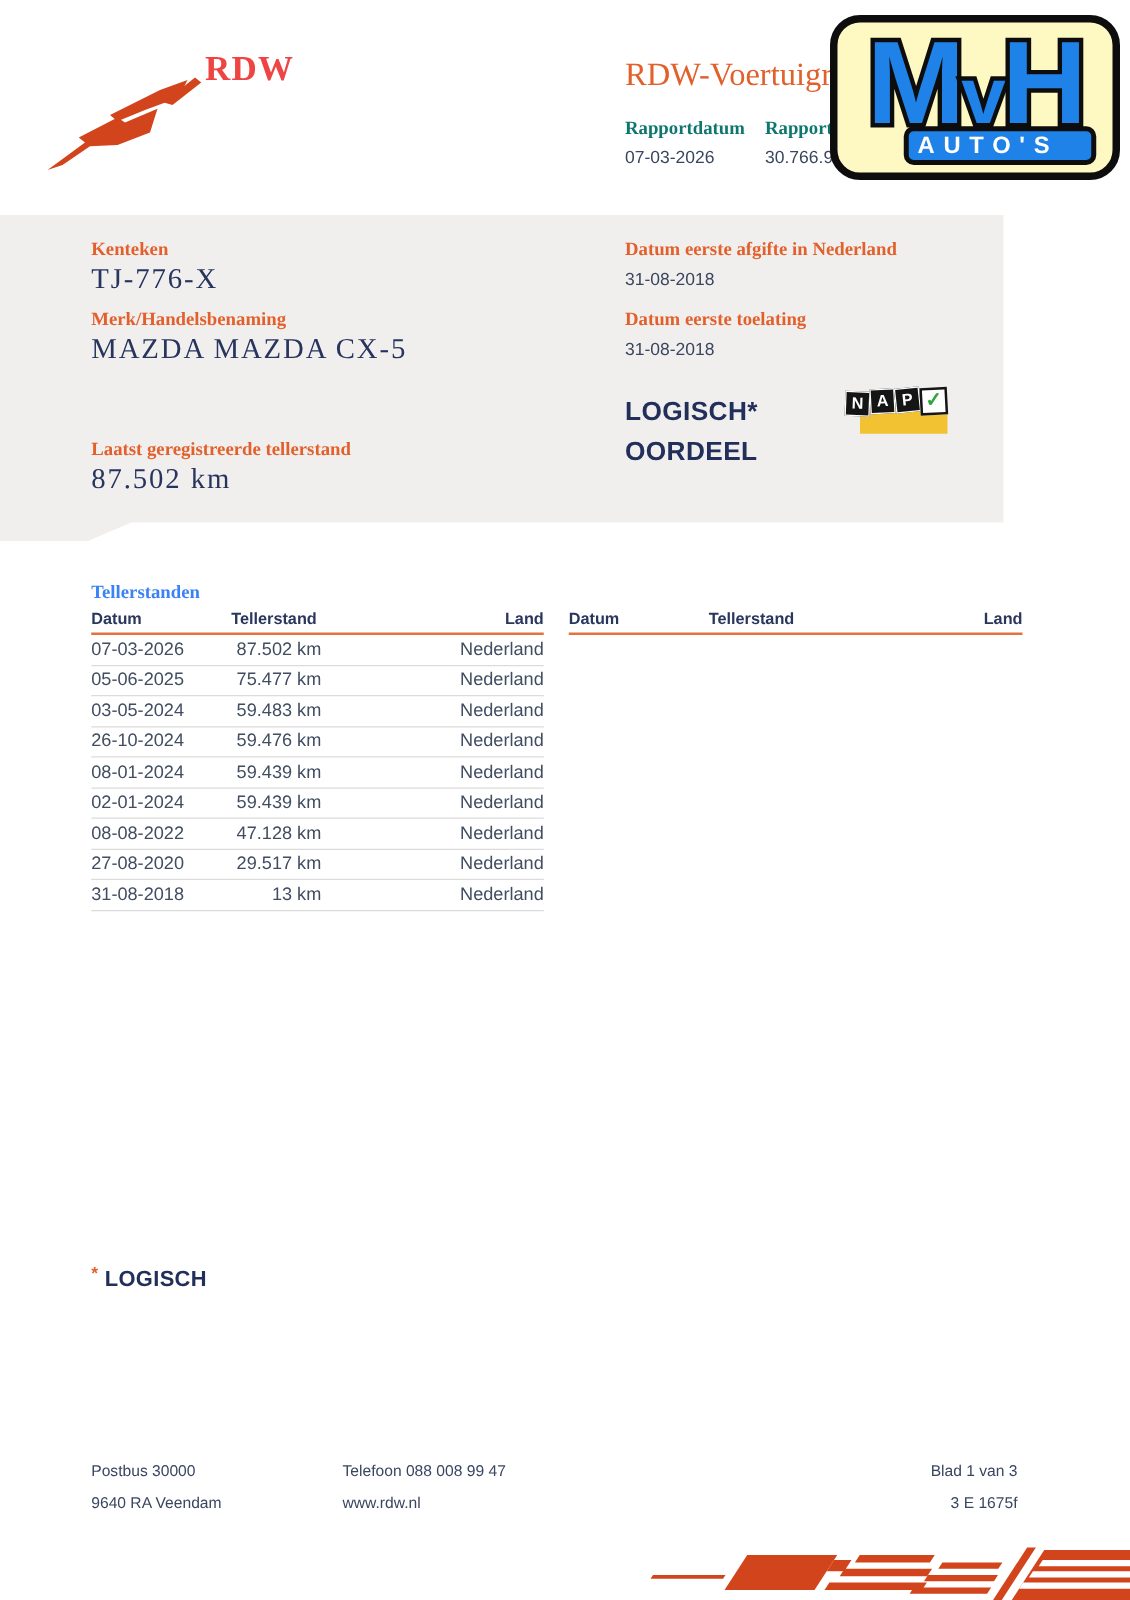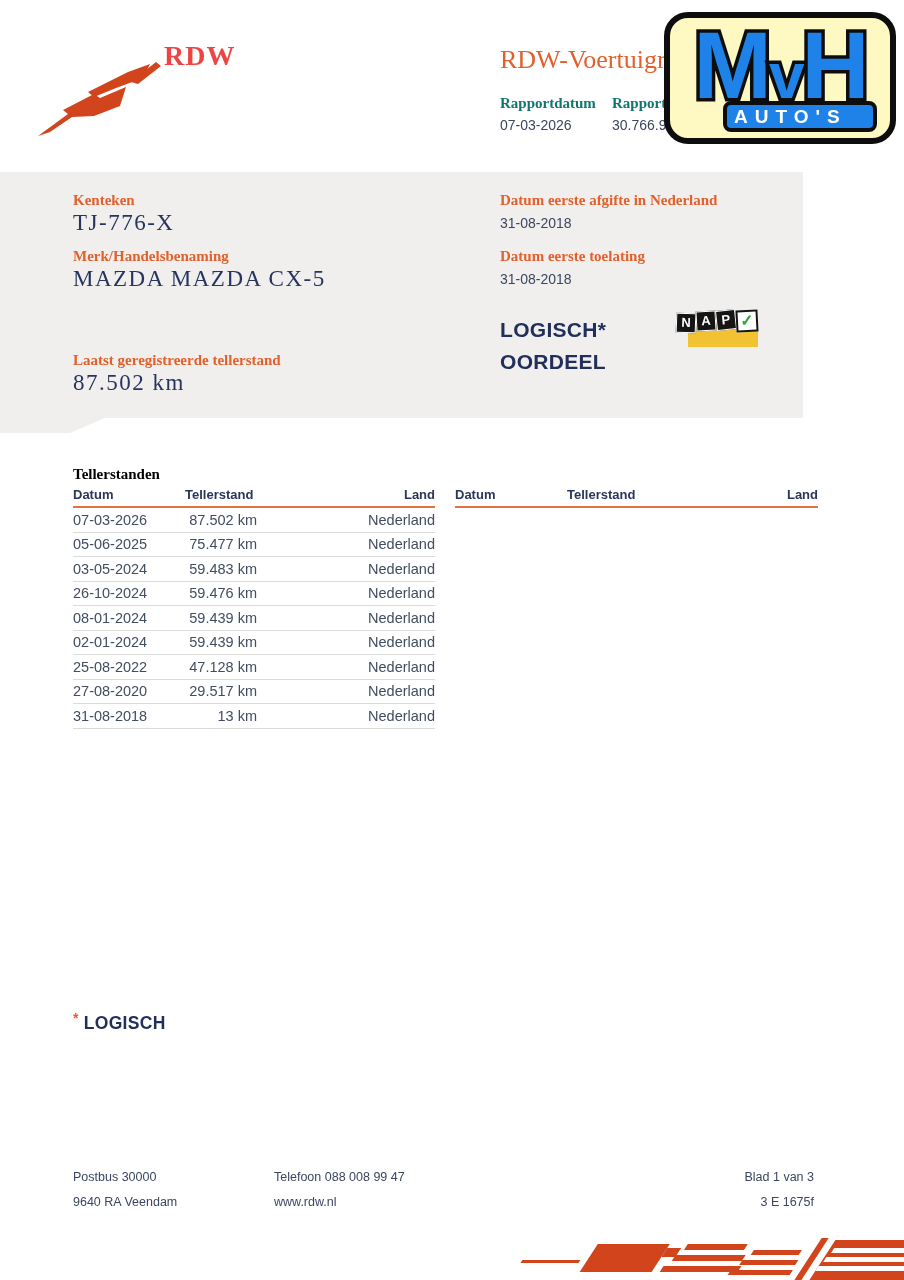--- a/index.html
+++ b/index.html
@@ -85,21 +85,21 @@
     background:#ffffff; border:2px solid #151515; color:#2FA53C;
     font-weight:bold; font-size:16px; text-align:center; line-height:18px;
     transform:rotate(-3deg);
   }
 
   
   .tables { position:absolute; left:0; top:466px; width:904px; }
   .section-title {
     position:absolute; left:73px; top:0;
     font-family:"Liberation Serif", serif; font-weight:bold;
-    font-size:15px; color:#000000;
+    font-size:15px; color:#3b82f6;
   }
   .mile-table { position:absolute; top:21px; }
   .t-left  { left:73px;  width:362px; }
   .t-right { left:455px; width:363px; }
   .t-head {
     display:flex; align-items:flex-end; padding-bottom:4px;
     border-bottom:2px solid #E2733F;
     font-weight:bold; font-size:13px; color:#2A365C;
   }
   .t-head .c-datum { width:112px; }
@@ -217,21 +217,21 @@
           <span class="c-datum">08-01-2024</span>
           <span class="c-tellerstand">59.439 km</span>
           <span class="c-land">Nederland</span>
         </div>
       <div class="t-row">
           <span class="c-datum">02-01-2024</span>
           <span class="c-tellerstand">59.439 km</span>
           <span class="c-land">Nederland</span>
         </div>
       <div class="t-row">
-          <span class="c-datum">25-08-2022</span>
+          <span class="c-datum">08-08-2022</span>
           <span class="c-tellerstand">47.128 km</span>
           <span class="c-land">Nederland</span>
         </div>
       <div class="t-row">
           <span class="c-datum">27-08-2020</span>
           <span class="c-tellerstand">29.517 km</span>
           <span class="c-land">Nederland</span>
         </div>
       <div class="t-row">
           <span class="c-datum">31-08-2018</span>

